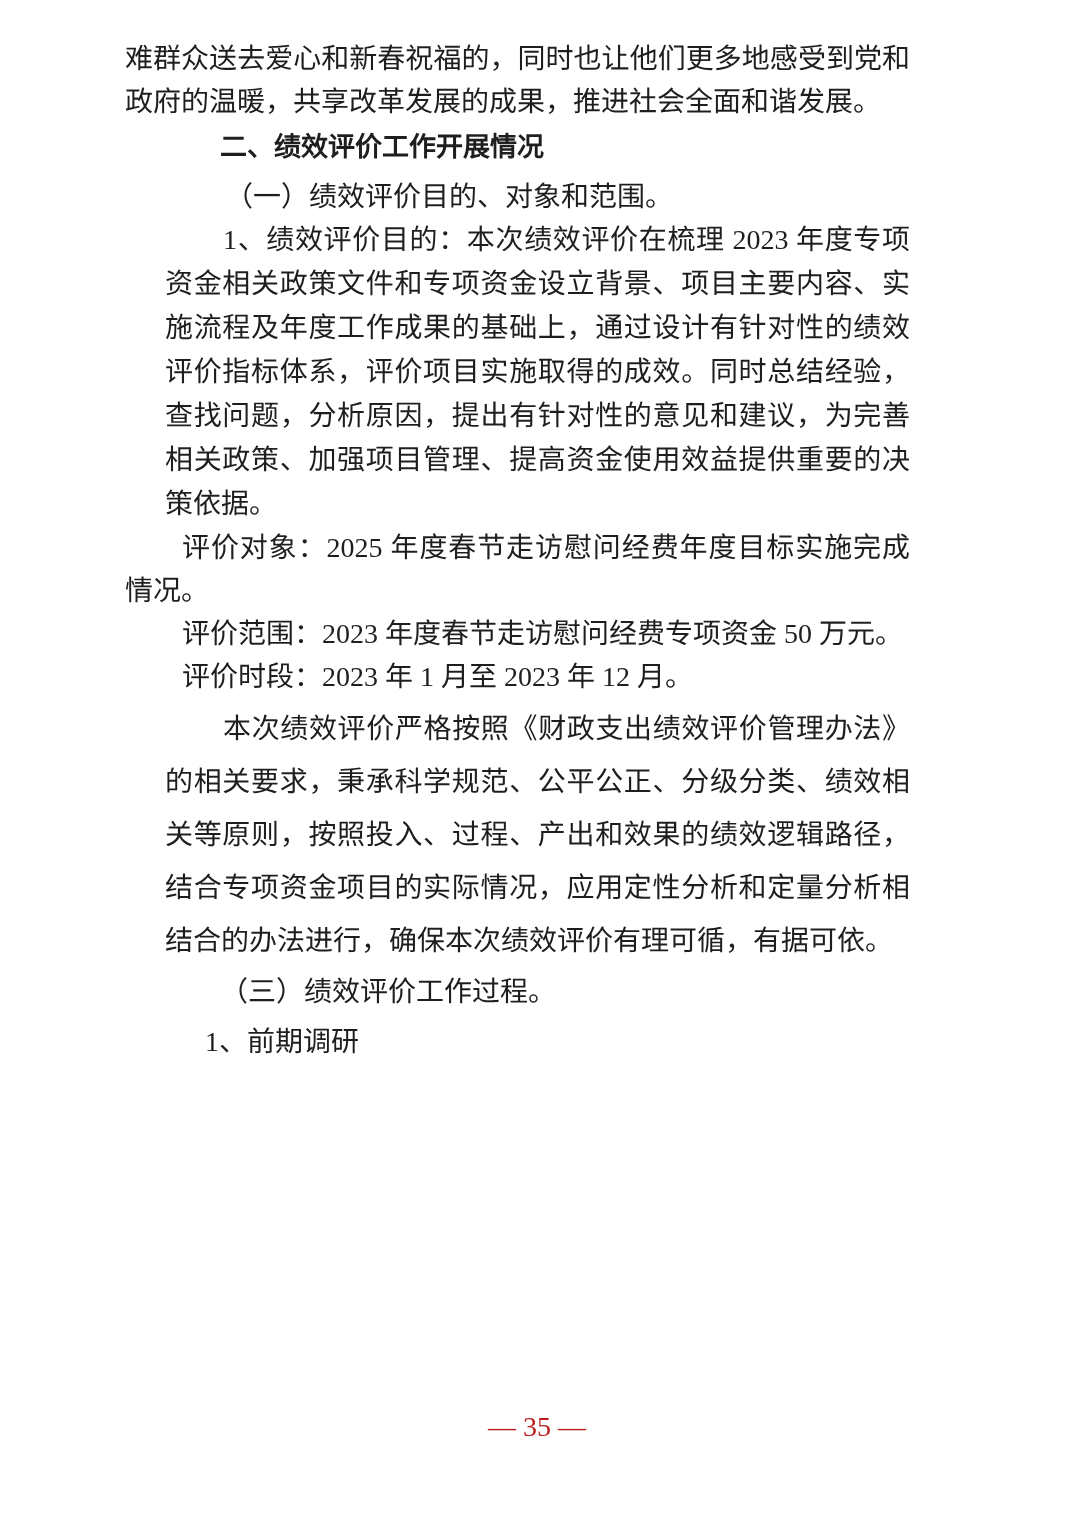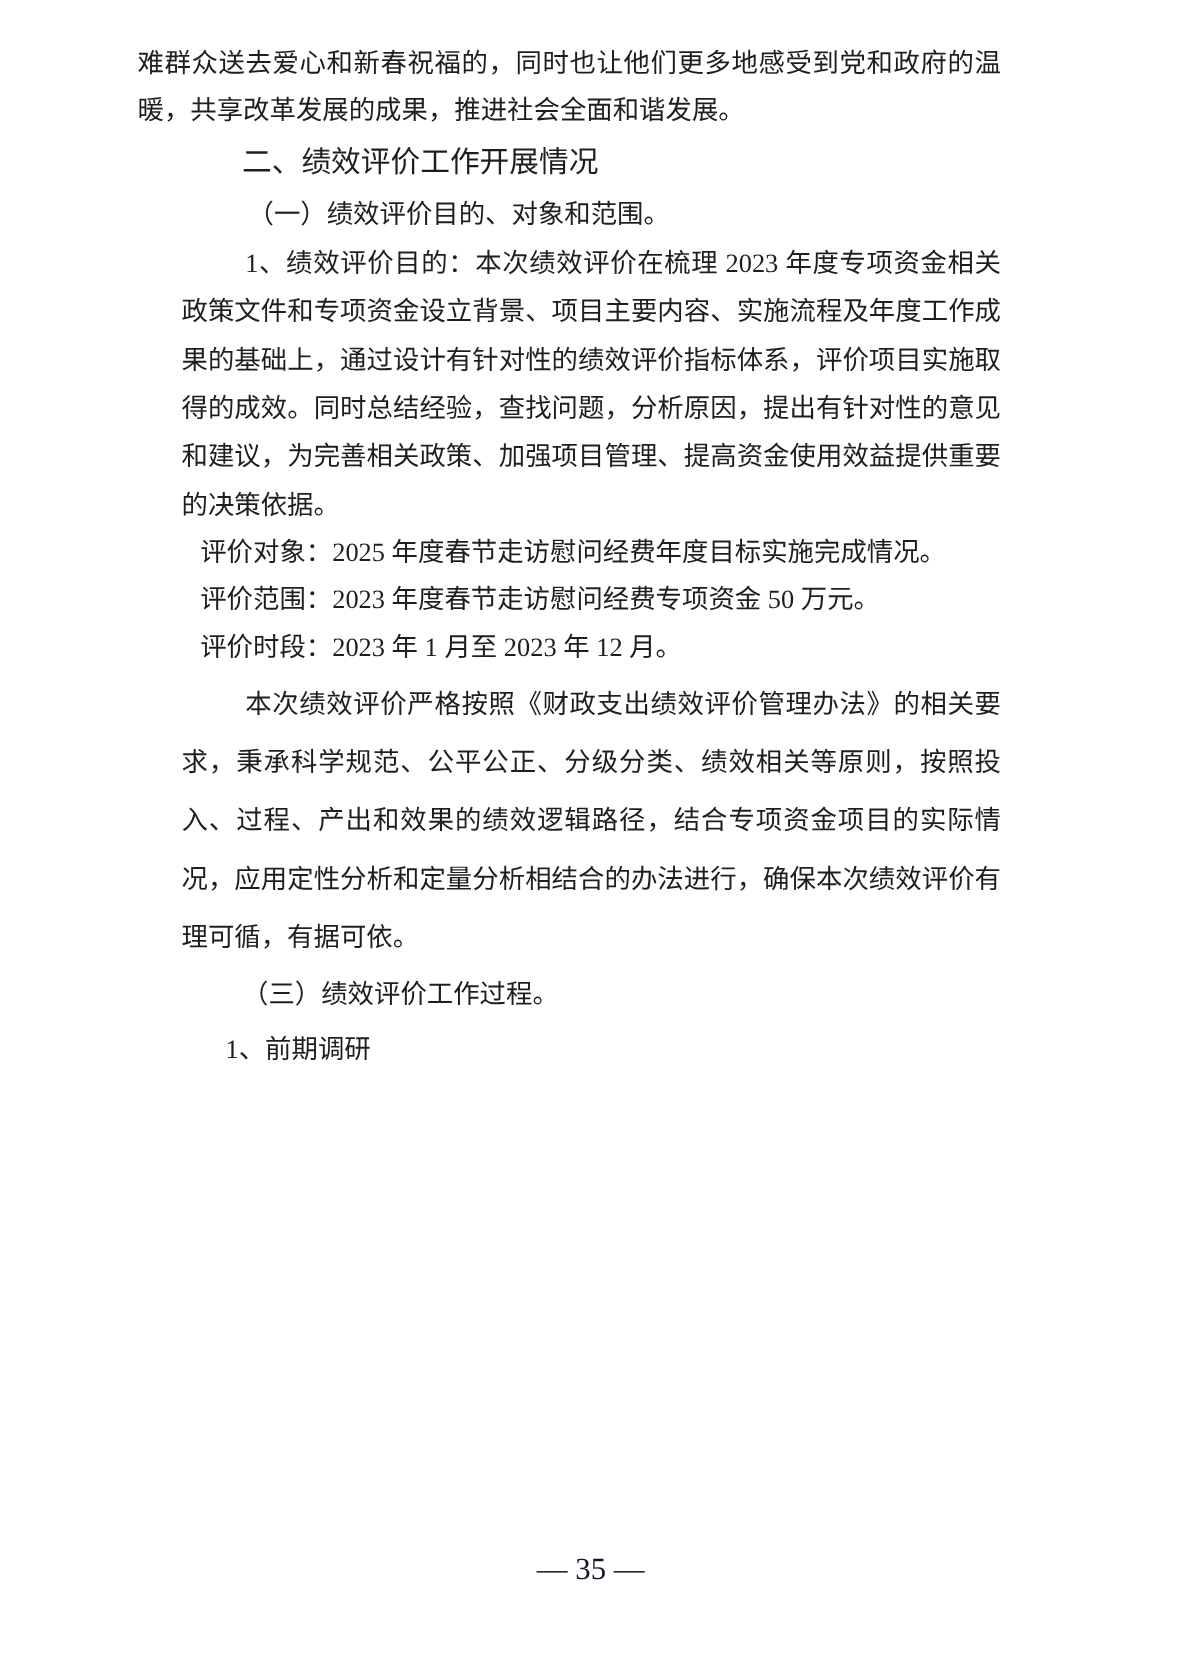--- a/index.html
+++ b/index.html
@@ -17,35 +17,35 @@
     overflow: hidden;
   }
   .content {
     position: absolute;
     left: 125px;
     top: 37px;
     width: 785px;
   }
   .content p {
     margin: 0;
-    font-size: 24px;
+    font-size: 28px;
     line-height: 43px;
     text-align: justify;
     letter-spacing: 0;
   }
   
   .p-cont { text-indent: 0; }
   
   .p-sub { text-indent: 103px; }
   
   .p-ind2 { text-indent: 57px; }
   
   .h2 {
     font-family: "Liberation Sans", "DejaVu Sans", sans-serif;
-    font-weight: normal;
+    font-weight: bold;
     font-size: 27px !important;
     line-height: 44px !important;
     padding-left: 95px;
     margin-top: 2px !important;
     text-align: right;
   }
   
   .p-item1 { text-indent: 100px; margin-top: 6px !important; }
   
   .p-sub2 { text-indent: 95px; }
@@ -87,21 +87,21 @@
     line-height: 50px !important;
   }
   .footer {
     position: absolute;
     top: 1412px;
     left: 0;
     width: 1074px;
     text-align: center;
     font-size: 28px;
     line-height: 30px;
-    color: #0f172a;
+    color: #b91c1c;
     font-family: "Liberation Serif", "DejaVu Serif", serif;
   }
 </style>
 </head>
 <body>
 
 <div class="page">
   <div class="content">
     <p class="p-cont">难群众送去爱心和新春祝福的，同时也让他们更多地感受到党和政府的温暖，共享改革发展的成果，推进社会全面和谐发展。</p>
     <p class="h2">二、绩效评价工作开展情况</p>

